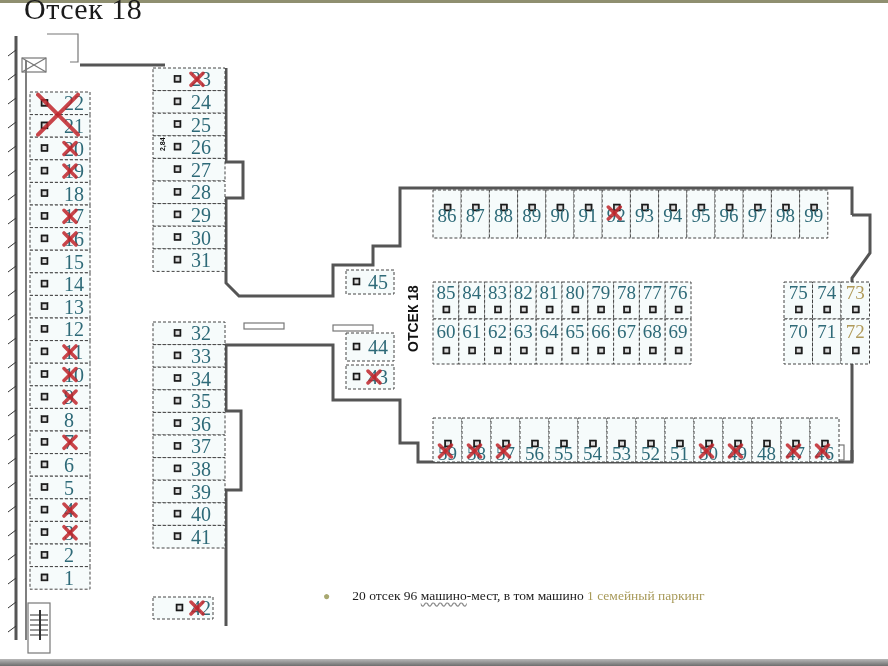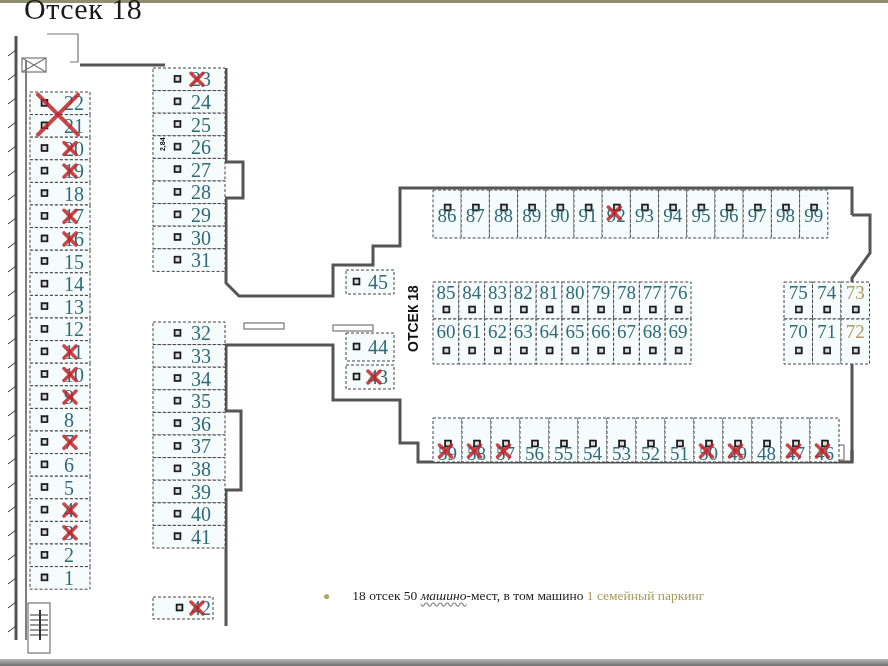--- a/index.html
+++ b/index.html
@@ -7,21 +7,21 @@
          font-family: "Liberation Serif", "DejaVu Serif", serif; }
   #topbar { position: absolute; left: 0; top: 0; width: 888px; height: 3px; background: #8f8f70; }
   #title { position: absolute; left: 24px; top: -8px; font-size: 30px; color: #1a1a1a;
            font-family: "Liberation Serif", "DejaVu Serif", serif; letter-spacing: 0.5px; }
   #plan { position: absolute; left: 0; top: 0; width: 888px; height: 666px; }
   #bottombar { position: absolute; left: 0; top: 659px; width: 888px; height: 7px;
                background: linear-gradient(#b8b8b8, #6e6e6e); }
   #caption { position: absolute; left: 323px; top: 588px; font-size: 13.5px; color: #1c1c1c;
              font-family: "Liberation Serif", "DejaVu Serif", serif; white-space: nowrap; }
   #caption .bullet { color: #a8a870; margin-right: 22px; font-size: 12px; }
-  #caption .wavy { text-decoration: underline wavy #8a8a8a; text-underline-offset: 2px; font-style: italic; }
+  #caption .wavy { text-decoration: underline wavy #8a8a8a; text-underline-offset: 2px; }
   #caption .family { color: #a89a5a; margin-top: 43px; }
   .spot-num { font-family: "Liberation Serif", "DejaVu Serif", serif; }
   .vlabel { font-family: "Liberation Sans", "DejaVu Sans", sans-serif; font-weight: bold; }
 </style>
 </head>
 <body>
 
 <div id="topbar"></div>
 
 <svg id="plan" width="888" height="666" viewBox="0 0 888 666" xmlns="http://www.w3.org/2000/svg">
@@ -770,16 +770,16 @@
       <g>
         <line x1="38" y1="94.6" x2="78" y2="134.6" stroke="#c0262c" stroke-width="4" stroke-linecap="round" opacity="0.85"></line>
         <line x1="78" y1="94.6" x2="38" y2="134.6" stroke="#c0262c" stroke-width="4" stroke-linecap="round" opacity="0.85"></line>
       </g>
     </g>
 </svg>
 
 <div id="title">Отсек 18</div>
 
 <div id="caption">
-  <span class="bullet">●</span><span>18 отсек 50 </span><span class="wavy">машино</span><span>-мест, в том машино </span><span class="family">1 семейный паркинг</span>
+  <span class="bullet">●</span><span>20 отсек 96 </span><span class="wavy">машино</span><span>-мест, в том машино </span><span class="family">1 семейный паркинг</span>
 </div>
 
 <div id="bottombar"></div>
 
 </body></html>

